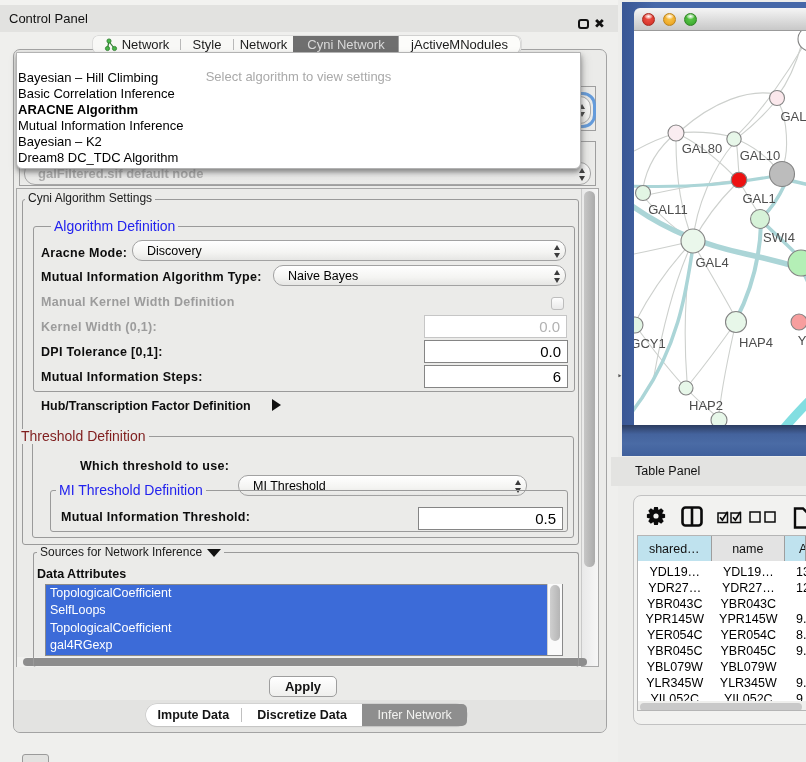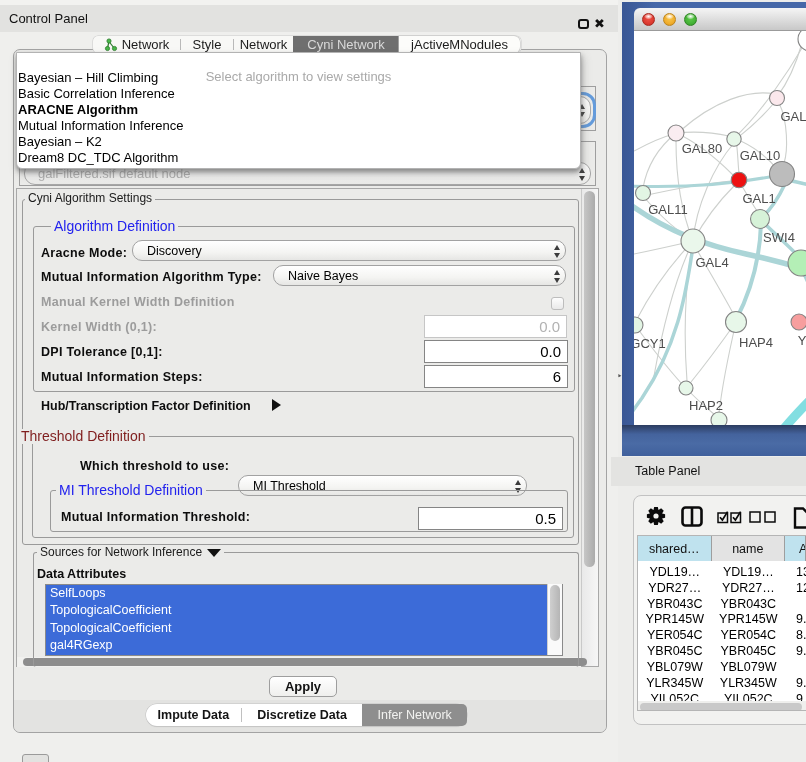--- a/index.html
+++ b/index.html
@@ -29,21 +29,21 @@
   #tab-jactive { width:121px; border-radius:0 6px 6px 0; background:#fcfcfa; box-shadow:0 0 0 0.6px #c3c3c3; }
   #net-tab-icon { width:14px; height:14px; margin-right:4px; }
 
   
   .fraggroup { border:1px solid #9e9e9e; background:#ebebe9; }
   #fragA { left:19px; top:86px; width:577px; height:45px; }
   #fragB { left:19px; top:141px; width:577px; height:45px; }
   #focus-ring { left:20px; top:92px; width:576px; height:36px; border:3px solid #649bdb; border-radius:13px; }
   #comboA { left:24px; top:96px; width:567px; height:28px; border:1px solid #ababab; border-radius:11px; background:linear-gradient(#ffffff,#ededeb); }
   #comboB { left:24px; top:162px; width:567px; height:23px; border:1px solid #a6a6a6; border-radius:11px; background:linear-gradient(#fdfdfd,#e9e9e7); }
-  #comboB-text { left:38px; top:162px; height:23px; line-height:23px; font-size:13px; font-weight:normal; color:#aeaeae; }
+  #comboB-text { left:38px; top:162px; height:23px; line-height:23px; font-size:13px; font-weight:bold; color:#aeaeae; }
   .mini-arrows { position:absolute; width:8px; display:flex; flex-direction:column; align-items:center; gap:3px; }
   .arr-up { width:0; height:0; border-left:3.5px solid transparent; border-right:3.5px solid transparent; border-bottom:5px solid #3c3c3c; }
   .arr-dn { width:0; height:0; border-left:3.5px solid transparent; border-right:3.5px solid transparent; border-top:5px solid #3c3c3c; }
 
   
   #algo-popup { left:16px; top:52px; width:565px; height:117px; background:#ffffff; border:1px solid #b3b3b3; border-radius:0 0 6px 6px; box-shadow:0 3px 4px rgba(100,100,100,0.6), 2px 5px 9px rgba(100,100,100,0.35); z-index:30; }
   #algo-prompt { width:100%; text-align:center; font-size:13px; color:#a9a9a9; padding-top:17px; height:16px; line-height:14px; }
   .algo-item { font-size:13px; color:#000; height:16px; line-height:16px; padding-left:1px; }
   .algo-item.bold { font-weight:bold; }
 
@@ -264,22 +264,22 @@
 <div class="flabel" style="left:61px; top:510px;">Mutual Information Threshold:</div>
 <div class="tfield" style="left:418px; top:507px; width:145px; height:23px; line-height:21px;">0.5</div>
 
 <div class="abs groupbox" id="src-box"></div>
 <div class="grouptitle" id="src-title">
   <span>Sources for Network Inference</span>
   <span id="src-arrow"></span>
 </div>
 <div class="abs" id="attr-label">Data Attributes</div>
 <div class="abs" id="attr-list">
+    <div class="attr-item" style="background: rgb(60, 107, 216);">TopologicalCoefficient</div>
     <div class="attr-item" style="background: rgb(60, 107, 216);">SelfLoops</div>
-    <div class="attr-item" style="background: rgb(60, 107, 216);">TopologicalCoefficient</div>
     <div class="attr-item" style="background: rgb(60, 107, 216);">TopologicalCoefficient</div>
     <div class="attr-item" style="background: rgb(60, 107, 216);">gal4RGexp</div>
   </div>
 <div class="abs" id="attr-vscroll"></div>
 <div class="abs" id="attr-vthumb"></div>
 
 <div class="abs" id="apply-btn">Apply</div>
 
 <div class="abs" id="cp-bottomstrip"></div>
 <div class="abs" id="btabs">

